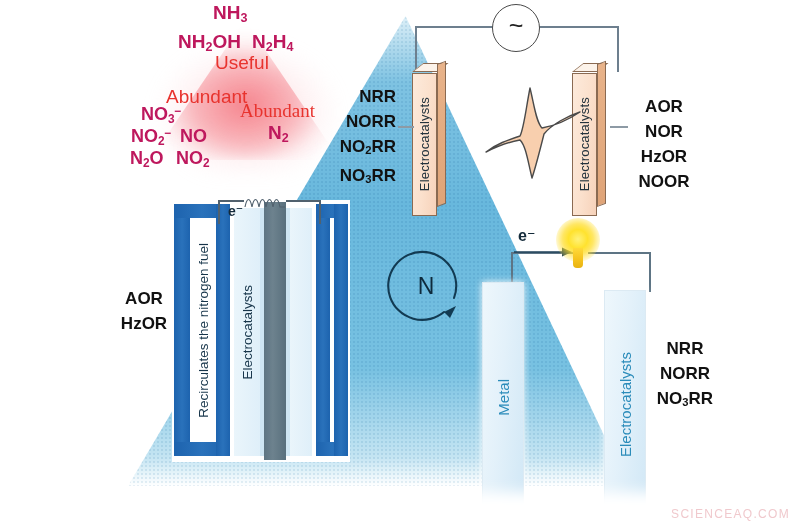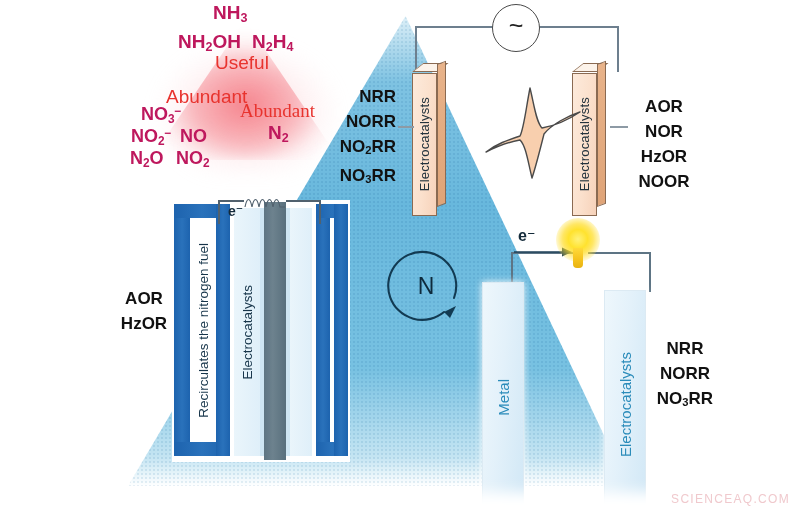--- a/index.html
+++ b/index.html
@@ -102,21 +102,21 @@
   .paleblue{background:#cfe6f3;}
   .graycol{background:linear-gradient(90deg,#5f7683 0%,#6d828e 40%,#59707d 100%);}
 
   .vlabel{writing-mode:vertical-rl;transform:rotate(180deg);white-space:nowrap;
       font-weight:400;}
 
   
   #coil{left:244px;top:196px;width:42px;height:14px;}
 
   
-  #wm{right:10px;bottom:24px;color:#f0c9cd;font-size:12px;letter-spacing:1.3px;
+  #wm{right:10px;bottom:9px;color:#f0c9cd;font-size:12px;letter-spacing:1.3px;
       font-weight:400;}
 
   .softwhite{position:absolute;background:#fff;filter:blur(7px);}
 </style>
 </head>
 <body>
 
 <div id="stage">
 
   <div class="abs" id="blue-tri"></div>

